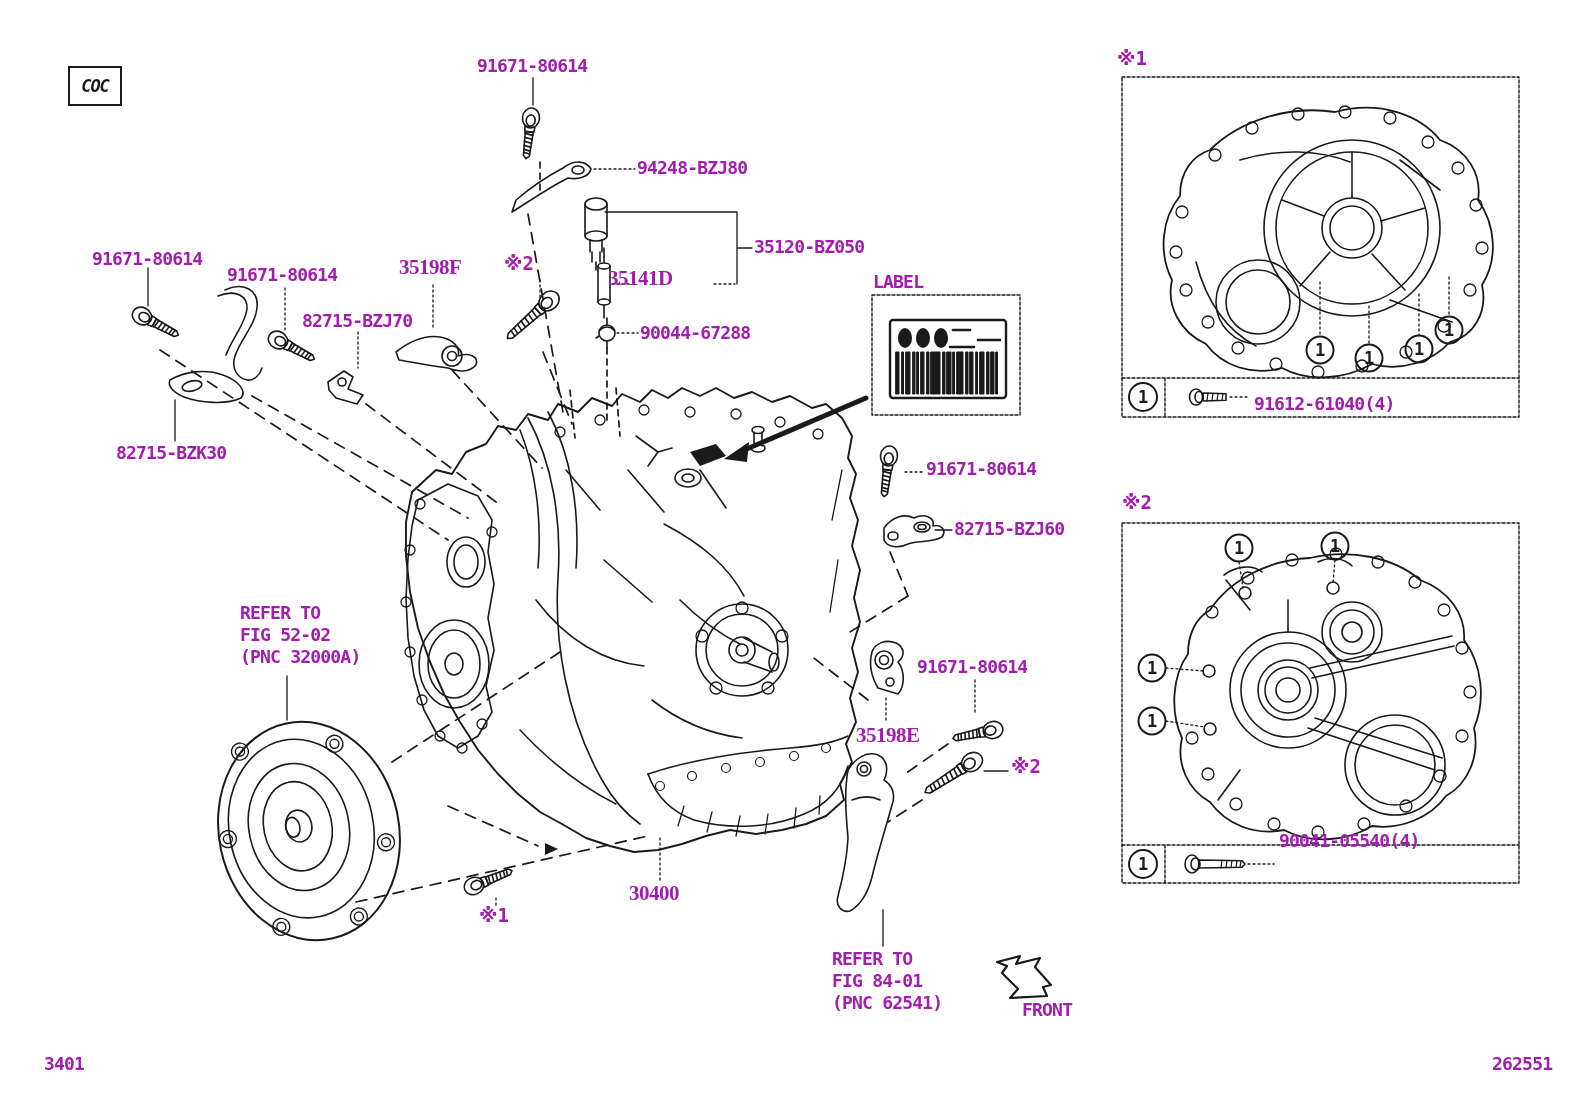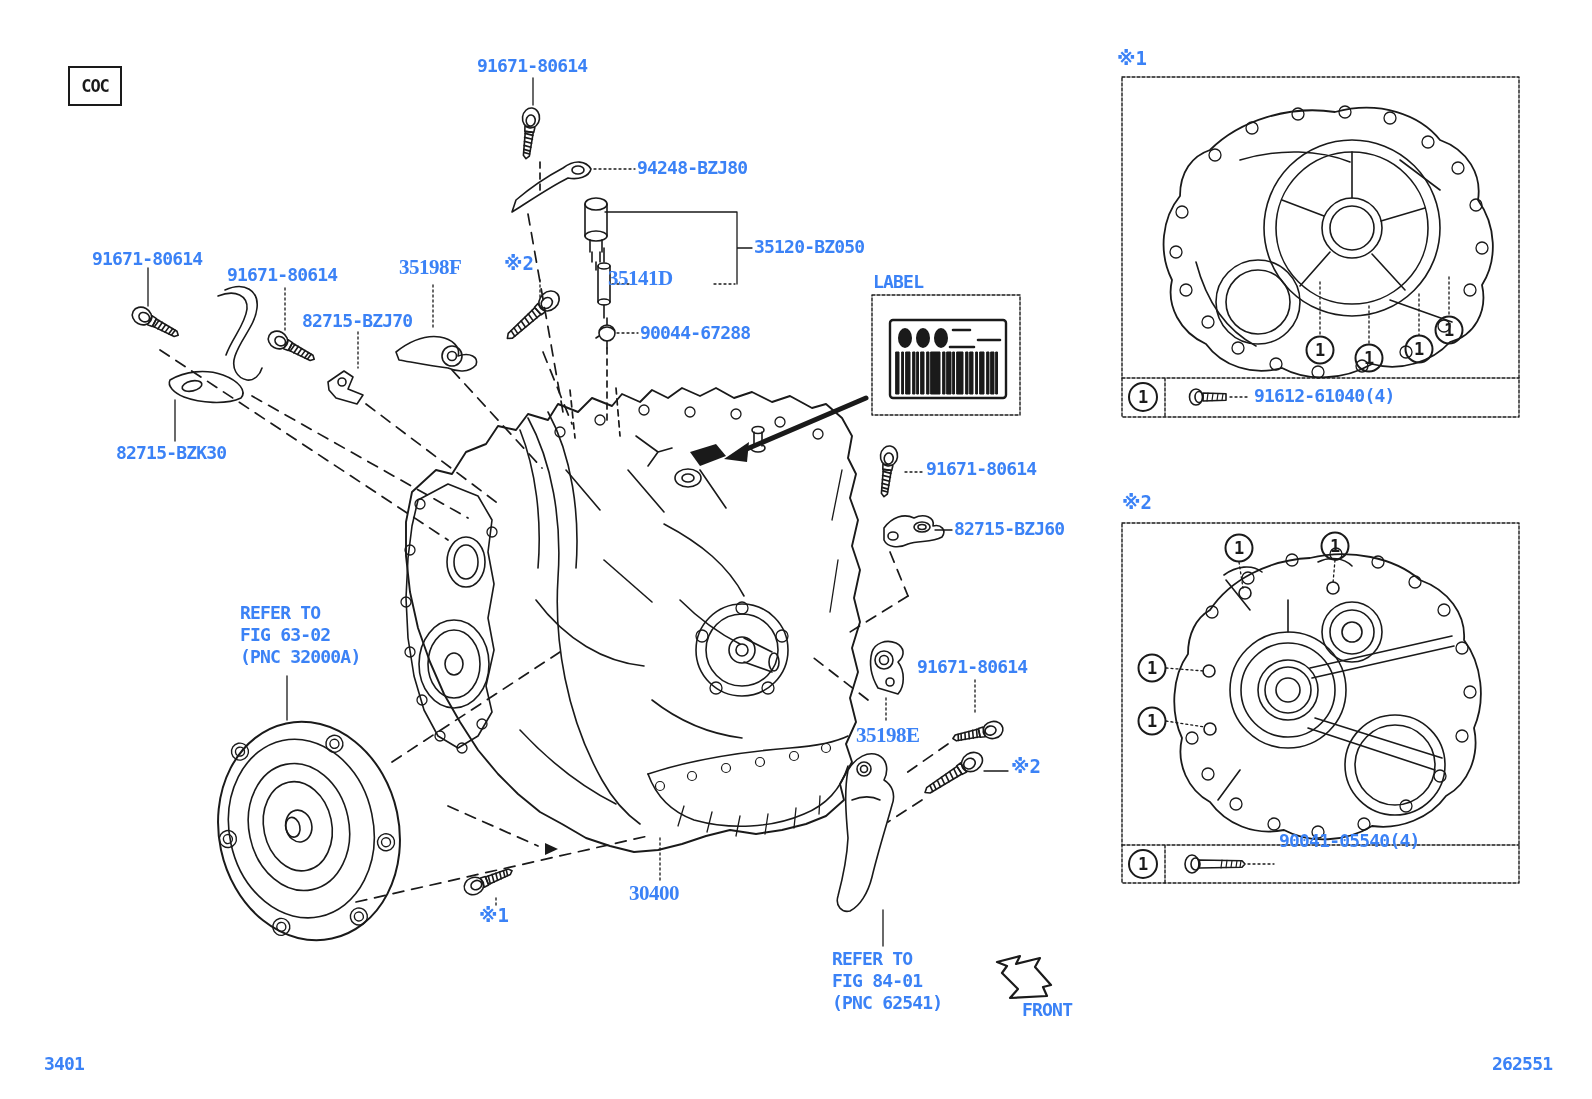--- a/index.html
+++ b/index.html
@@ -3,29 +3,29 @@
 <meta charset="utf-8">
 <style>
   html,body{margin:0;padding:0;background:#ffffff;}
   .stage{
     position:relative;width:1592px;height:1099px;background:#ffffff;overflow:hidden;
     font-family:"DejaVu Sans Mono","DejaVu Sans",monospace;color:#1a1a1a;
   }
   .stage svg{position:absolute;left:0;top:0;}
   .lbl{
     position:absolute;font-weight:bold;font-size:18px;line-height:1.05;
-    letter-spacing:-0.8px;white-space:nowrap;color:#3b82f6;
+    letter-spacing:-0.8px;white-space:nowrap;color:#a21caf;
   }
   .lbl.big{font-size:21px;letter-spacing:-0.5px;font-family:Liberation Serif, serif;}
   .lbl.mark{font-size:19px;letter-spacing:0;}
   .ref-block{line-height:22px;}
   .coc-box{
     position:absolute;left:68px;top:66px;width:50px;height:36px;
     border:2px solid #1a1a1a;display:flex;align-items:center;justify-content:center;
-    font-weight:bold;font-size:17px;letter-spacing:-1px;
+    font-weight:bold;font-size:17px;letter-spacing:-1px;font-style:italic;
   }
 </style>
 </head>
 <body>
 
 <div class="stage">
 
 <svg width="1592" height="1099" viewBox="0 0 1592 1099" fill="none" stroke="#1a1a1a" stroke-width="1.6" stroke-linecap="round" stroke-linejoin="round">
   <defs>
     <g id="bolt">
@@ -463,33 +463,33 @@
 <div class="lbl" style="left:926px;top:460px">91671-80614</div>
 <div class="lbl" style="left:954px;top:520px">82715-BZJ60</div>
 <div class="lbl" style="left:917px;top:658px">91671-80614</div>
 <div class="lbl big" style="left:856px;top:724px">35198E</div>
 <div class="lbl mark" style="left:1011px;top:757px">※2</div>
 <div class="lbl mark" style="left:479px;top:906px">※1</div>
 <div class="lbl big" style="left:629px;top:882px">30400</div>
 
 <div class="lbl ref-block" style="left:240px;top:602px">
   <div>REFER TO</div>
-  <div>FIG 63-02</div>
+  <div>FIG 52-02</div>
   <div>(PNC 32000A)</div>
 </div>
 <div class="lbl ref-block" style="left:832px;top:948px">
   <div>REFER TO</div>
   <div>FIG 84-01</div>
   <div>(PNC 62541)</div>
 </div>
 
 <div class="lbl" style="left:873px;top:273px">LABEL</div>
 <div class="lbl" style="left:1022px;top:1001px">FRONT</div>
 
 <div class="lbl mark" style="left:1117px;top:49px">※1</div>
 <div class="lbl mark" style="left:1122px;top:493px">※2</div>
-<div class="lbl" style="left:1254px;top:387px">91612-61040(4)</div>
+<div class="lbl" style="left:1254px;top:395px">91612-61040(4)</div>
 <div class="lbl" style="left:1279px;top:832px">90041-05540(4)</div>
 
 <div class="lbl" style="left:44px;top:1055px">3401</div>
 <div class="lbl" style="left:1492px;top:1055px">262551</div>
 
 </div>
 
 </body></html>

